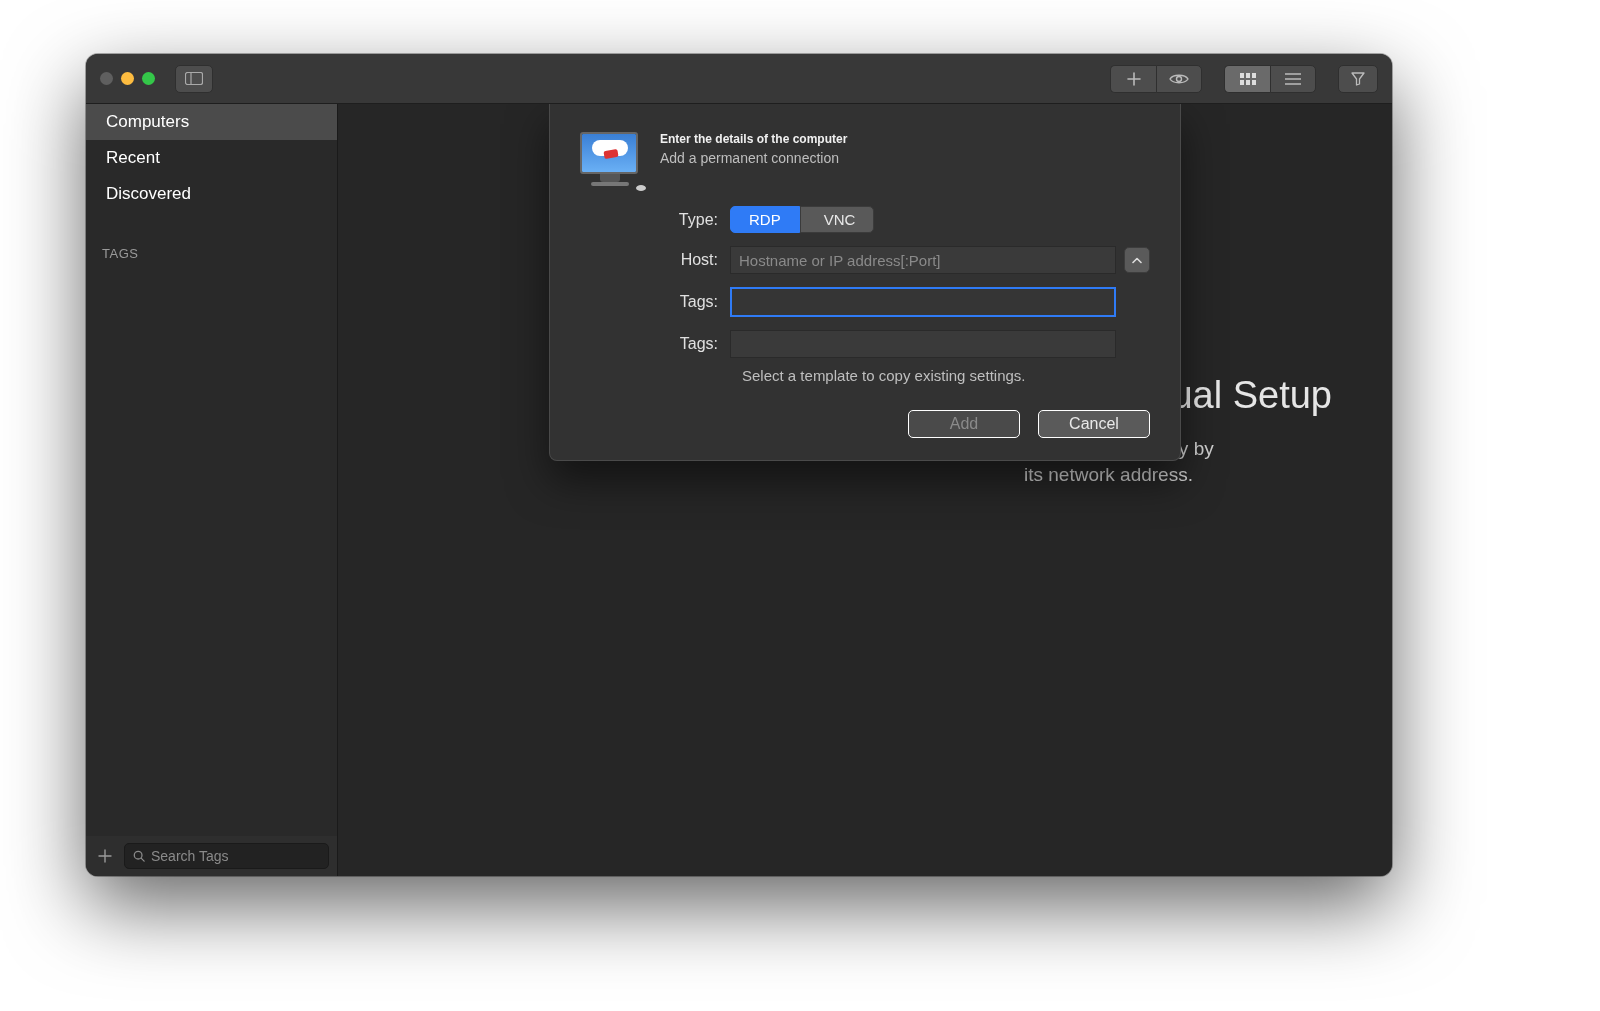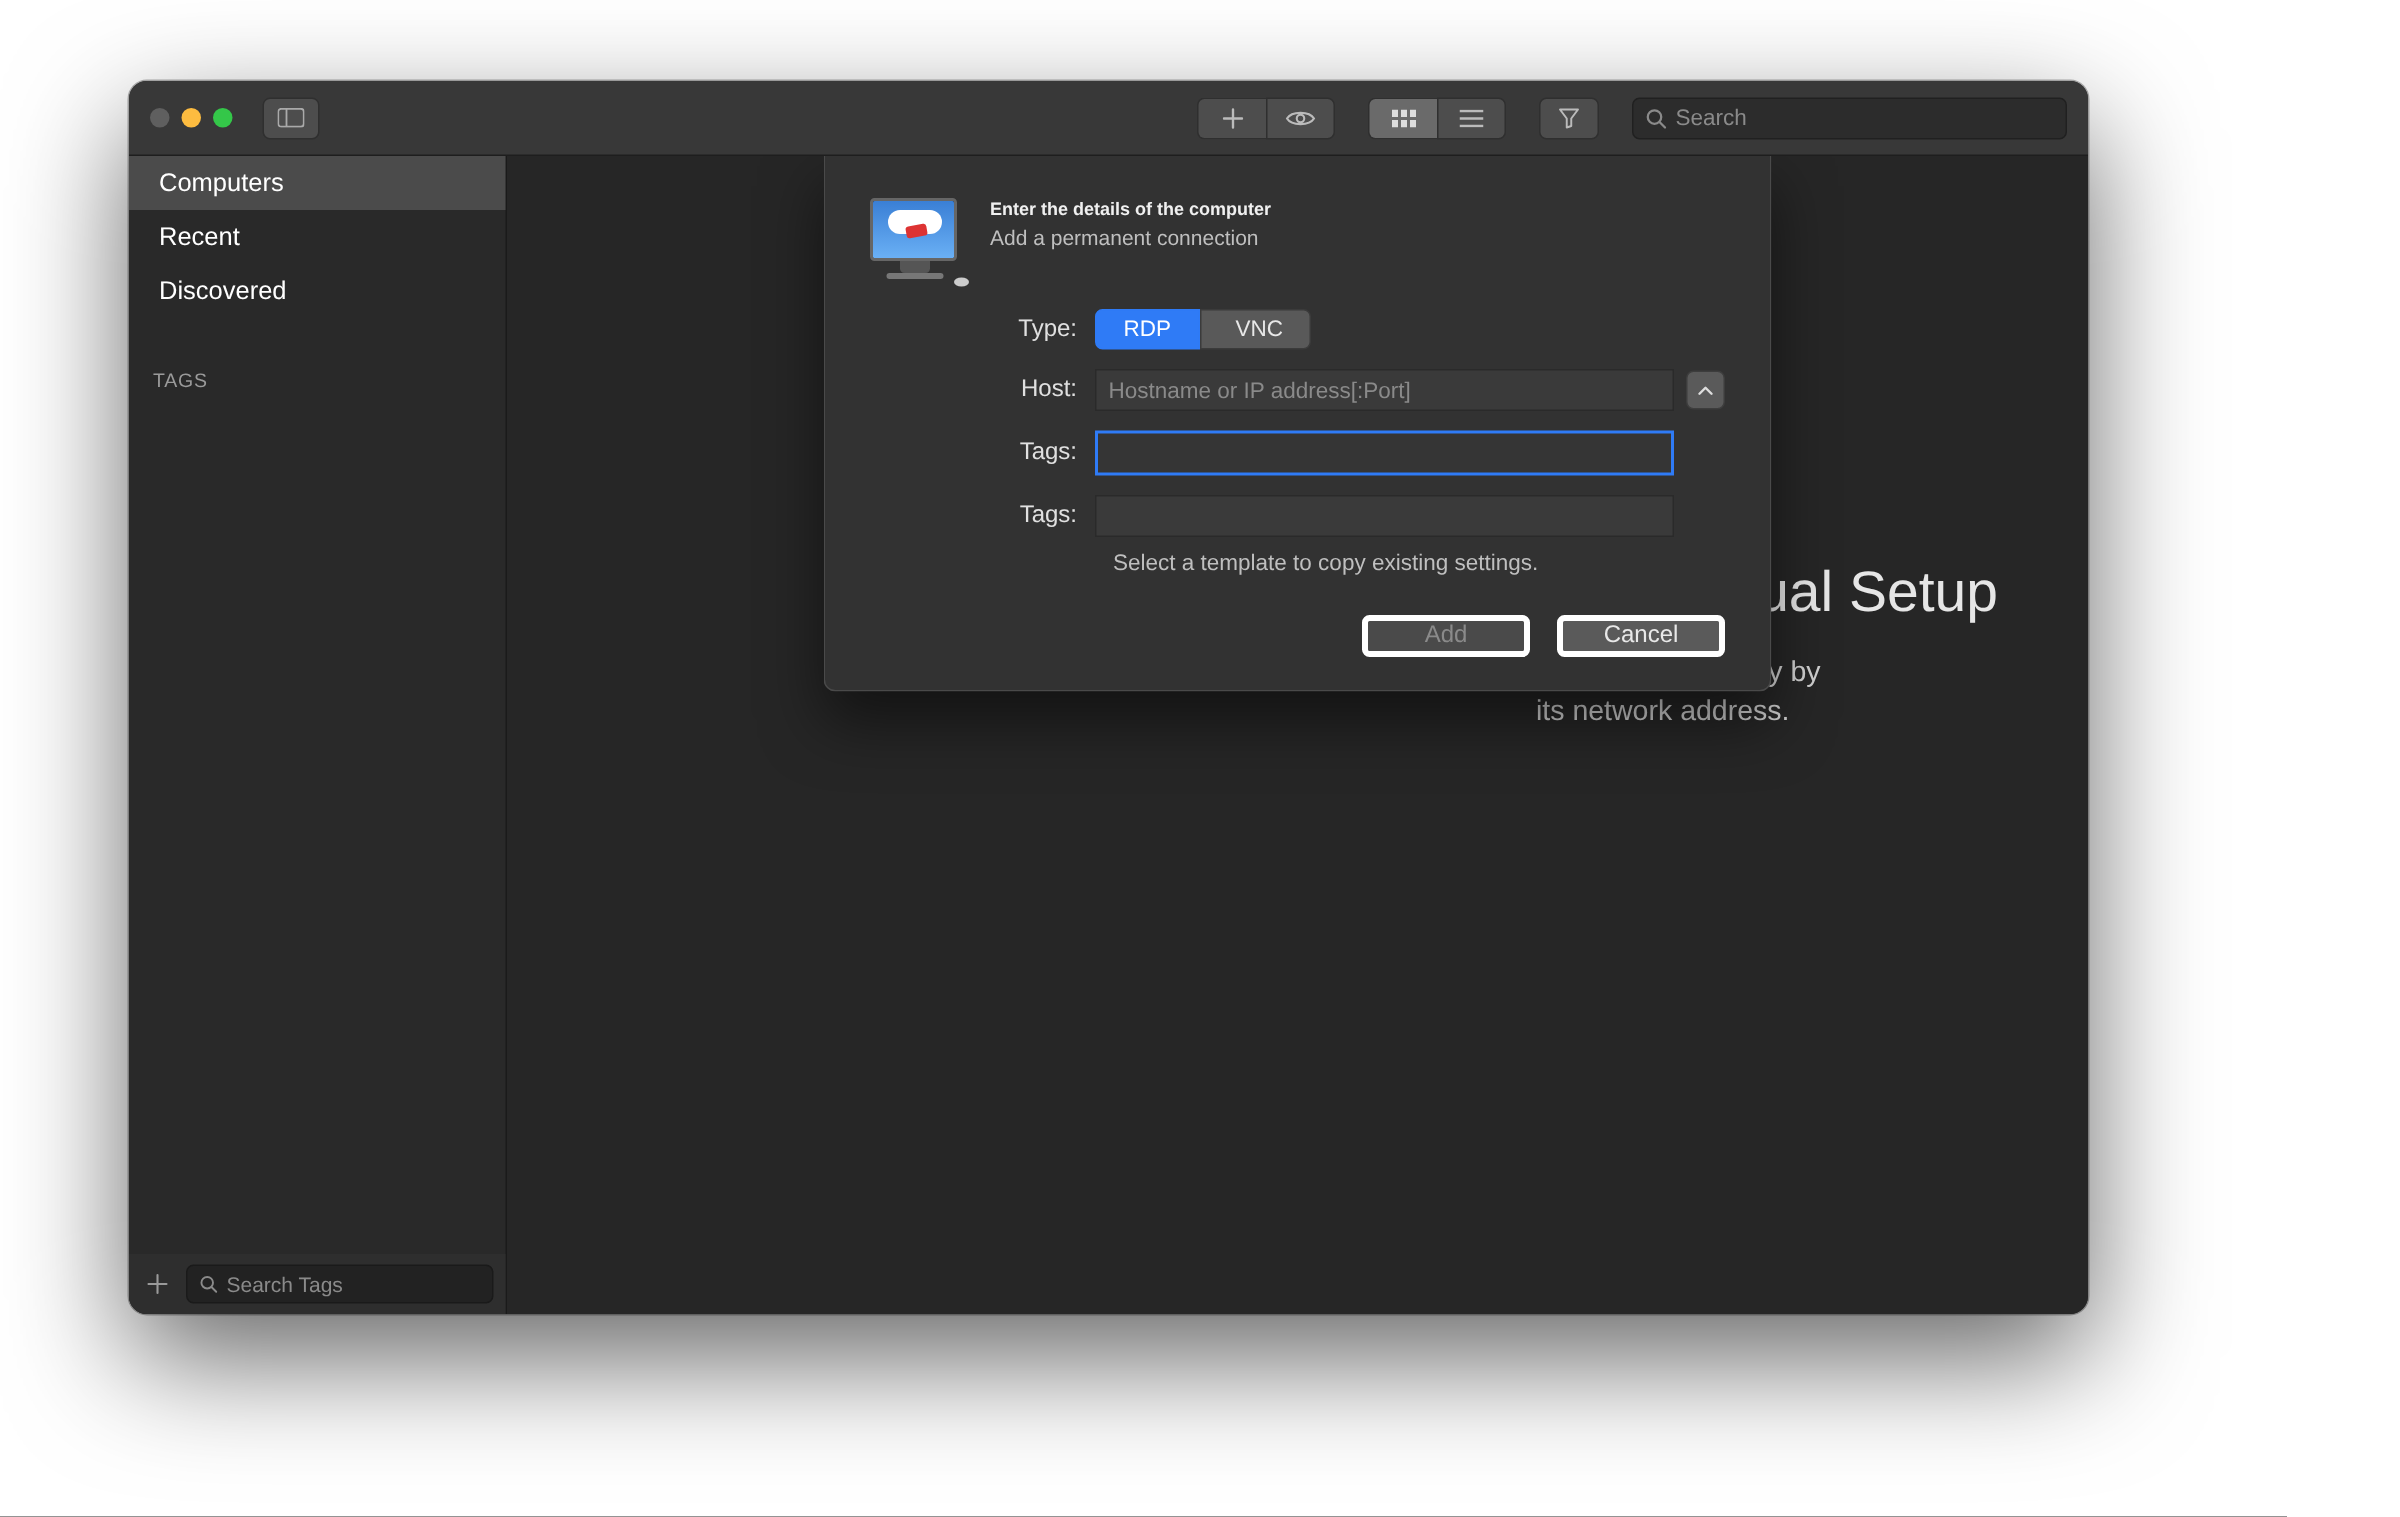--- a/index.html
+++ b/index.html
@@ -168,21 +168,21 @@
 
   .help-btn{
     width:22px;height:22px;border-radius:50%;background:#555;color:#ddd;
     display:flex;align-items:center;justify-content:center;font-size:14px;cursor:default;
   }
 
   .hint{color:#bfbfbf;font-size:15px;margin-left:162px;margin-top:-4px;margin-bottom:26px;}
 
   .btnrow{display:flex;justify-content:flex-end;gap:18px;}
   .push{
-    width:112px;height:28px;border-radius:5px;background:#5a5a5a;border:4px solid #ffffff;
+    width:112px;height:28px;border-radius:5px;background:#5a5a5a;border:1px solid #ffffff;
     color:#e8e8e8;font-size:16px;display:flex;align-items:center;justify-content:center;cursor:default;
   }
   .push.disabled{color:#8a8a8a;background:#4a4a4a;}
 
 </style>
 </head>
 <body>
 
 <div class="window">
 
@@ -228,27 +228,20 @@
             <line x1="0" y1="1" x2="16" y2="1" stroke="#bbb" stroke-width="1.6"></line>
             <line x1="0" y1="6" x2="16" y2="6" stroke="#bbb" stroke-width="1.6"></line>
             <line x1="0" y1="11" x2="16" y2="11" stroke="#bbb" stroke-width="1.6"></line>
           </svg>
       </div>
     </div>
     <div class="tb-btn tb-funnel">
       <svg width="14" height="14" viewBox="0 0 14 14">
           <path d="M1 1h12L8.5 7v5l-3 1V7z" fill="none" stroke="#bbb" stroke-width="1.3" stroke-linejoin="round"></path>
         </svg>
-    </div>
-    <div class="tb-search">
-      <svg width="14" height="14" viewBox="0 0 14 14">
-          <circle cx="6" cy="6" r="4.5" fill="none" stroke="#8a8a8a" stroke-width="1.5"></circle>
-          <line x1="9.5" y1="9.5" x2="13" y2="13" stroke="#8a8a8a" stroke-width="1.5" stroke-linecap="round"></line>
-        </svg>
-      <span>Search</span>
     </div>
   </div>
 
   <div class="body">
 
     <div class="sidebar">
       <div class="sb-item selected">
         <span>Computers</span>
       </div>
       <div class="sb-item">

